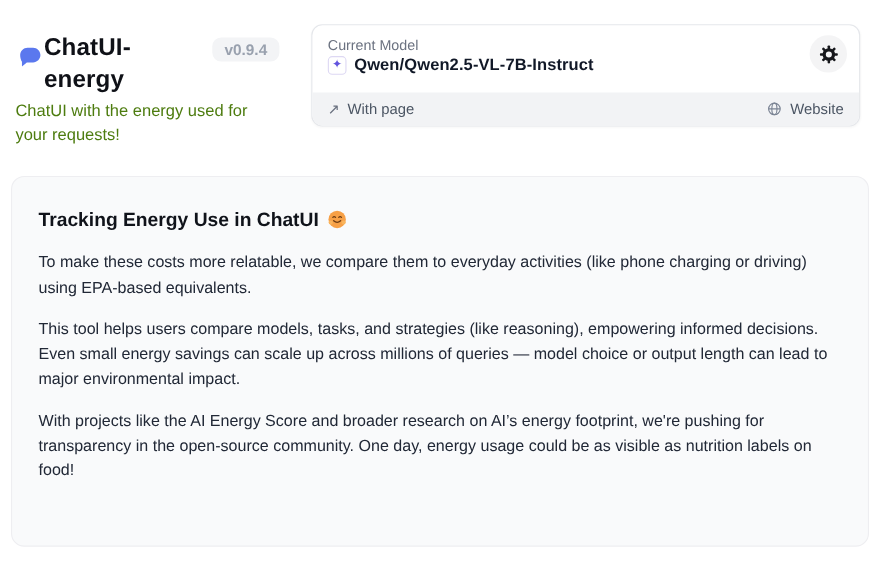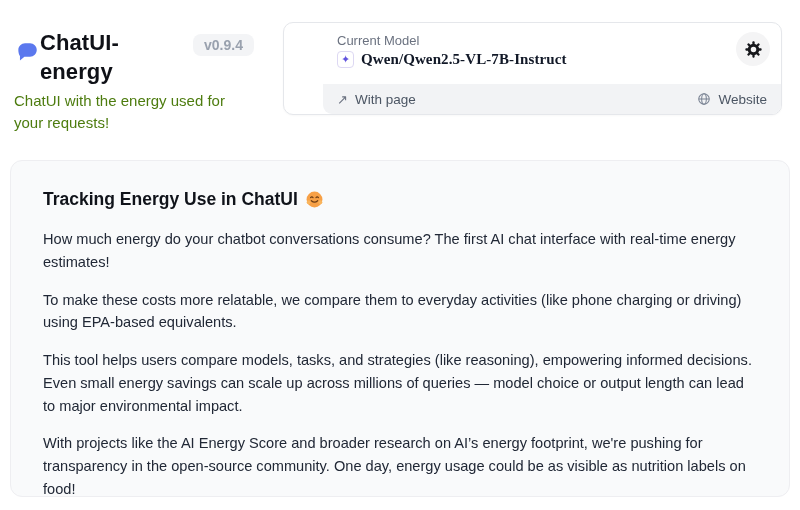--- a/index.html
+++ b/index.html
@@ -12,41 +12,41 @@
   .bubble-icon { width:26px; height:26px; margin-top:11px; flex:0 0 auto; }
   .app-title { font-size:22px; font-weight:700; line-height:1.32; width:130px; color:#0f1117; letter-spacing:.1px; }
   .version-badge { position:absolute; left:193px; top:34px; background:#f3f4f6;
     color:#99a1ae; font-size:14px; font-weight:600; padding:3px 11px; border-radius:8px;text-align:center; }
   .tagline { position:absolute; left:14px; top:90px; width:238px;
     font-size:15px; line-height:1.45; color:#4d7c0f; }
 
   
   .model-card { position:absolute; left:283px; top:22px; width:499px; height:93px;
     background:#fff; border:1px solid #e5e7eb; border-radius:10px;
-    box-shadow:0 1px 2px rgba(0,0,0,.03); display:flex; flex-direction:column;padding-left:39px; }
+    box-shadow:0 1px 2px rgba(0,0,0,.03); display:flex; flex-direction:column; }
   .model-card-body { flex:1; padding:10px 14px 0 14px; position:relative; }
   .model-label { font-size:13px; color:#6b7280; }
   .model-row { display:flex; align-items:center; gap:7px; margin-top:3px; }
   .provider-icon { width:17px; height:17px; border:1px solid #ddd8f3; border-radius:4px;
     display:flex; align-items:center; justify-content:center; font-size:11px; color:#6254de;
     background:#fff; line-height:1; }
-  .model-name { font-size:15px; font-weight:700; color:#111827; letter-spacing:.1px;font-family:Liberation Serif, serif; }
+  .model-name { font-size:15px; font-weight:700; color:#111827; letter-spacing:.1px; }
   .gear-button { position:absolute; right:11px; top:9px; width:34px; height:34px;
     border-radius:50%; background:#f4f4f5; border:none; display:flex;
     align-items:center; justify-content:center; cursor:pointer; }
   .card-footer { height:30px; background:#f2f3f5; border-radius:0 0 9px 9px;
     display:flex; align-items:center; justify-content:space-between; padding:0 14px;
     font-size:13.5px; color:#4b5563; }
   .footer-link { display:flex; align-items:center; gap:7px; cursor:pointer; color:#4b5563;
     text-decoration:none; }
   .ext-arrow { font-size:13px; color:#6b7280; }
 
   
   .main-panel { position:absolute; left:10px; top:160px; width:780px; height:337px;
-    background:#f9fafb; border:1px solid #eeeef1; border-radius:12px; padding:28px 32px; }
+    background:#f9fafb; border:1px solid #eeeef1; border-radius:12px; padding:28px 24px; }
   .panel-heading { font-size:17.5px; font-weight:700; color:#10131a;
     display:flex; align-items:center; gap:7px; margin-bottom:18px; }
   .emoji-face { width:19px; height:19px; }
   .panel-paragraph { font-size:14.6px; line-height:1.56; color:#212836; margin-bottom:15px; }
   .panel-paragraph:last-child { margin-bottom:0;margin-top:11px; }
 </style>
 </head>
 <body>
 
 <div class="brand">
@@ -104,17 +104,16 @@
     <span>Tracking Energy Use in ChatUI</span>
     <svg class="emoji-face" viewBox="0 0 24 24" aria-label="🤗">
       <circle cx="12" cy="12" r="10" fill="#f7a046"></circle>
       <path d="M7 9.6 q1.6 -1.8 3.2 0" fill="none" stroke="#6b3b12" stroke-width="1.4" stroke-linecap="round"></path>
       <path d="M13.8 9.6 q1.6 -1.8 3.2 0" fill="none" stroke="#6b3b12" stroke-width="1.4" stroke-linecap="round"></path>
       <path d="M8 13.5 q4 3.6 8 0" fill="none" stroke="#6b3b12" stroke-width="1.5" stroke-linecap="round"></path>
       <circle cx="4.6" cy="15.5" r="2.4" fill="#f9b45c"></circle>
       <circle cx="19.4" cy="15.5" r="2.4" fill="#f9b45c"></circle>
     </svg>
   </h2>
-  <p class="panel-paragraph">How much energy do your chatbot conversations consume? The first AI chat interface with real-time energy estimates!</p>
   <p class="panel-paragraph">To make these costs more relatable, we compare them to everyday activities (like phone charging or driving) using EPA-based equivalents.</p>
   <p class="panel-paragraph">This tool helps users compare models, tasks, and strategies (like reasoning), empowering informed decisions. Even small energy savings can scale up across millions of queries — model choice or output length can lead to major environmental impact.</p>
   <p class="panel-paragraph">With projects like the AI Energy Score and broader research on AI’s energy footprint, we're pushing for transparency in the open-source community. One day, energy usage could be as visible as nutrition labels on food!</p>
 </div>
 
 </body></html>

